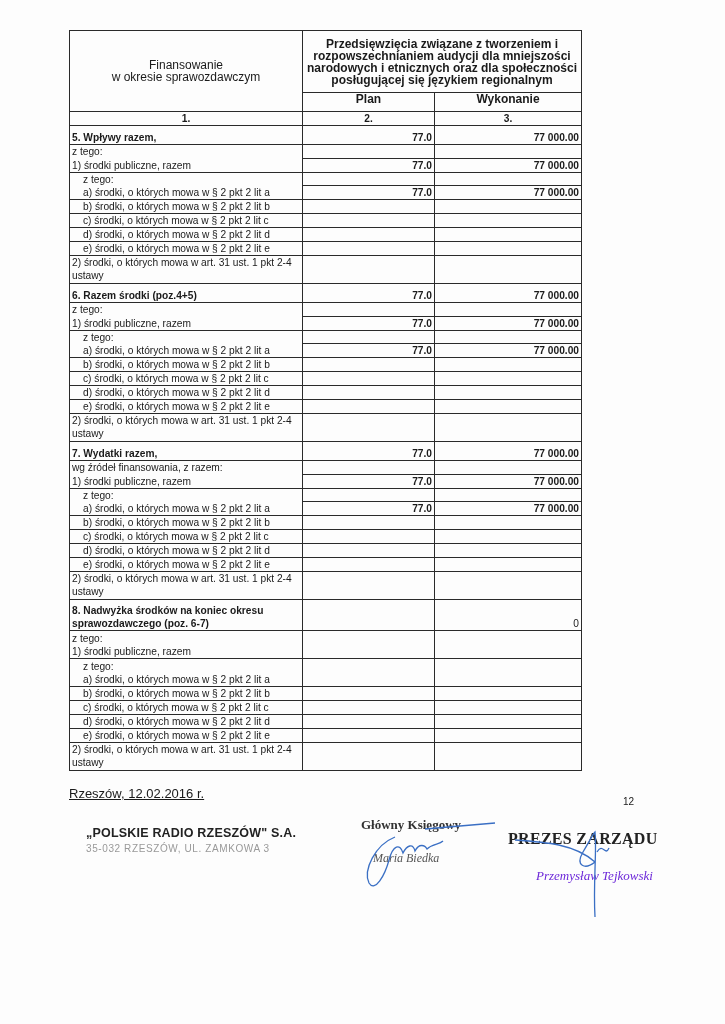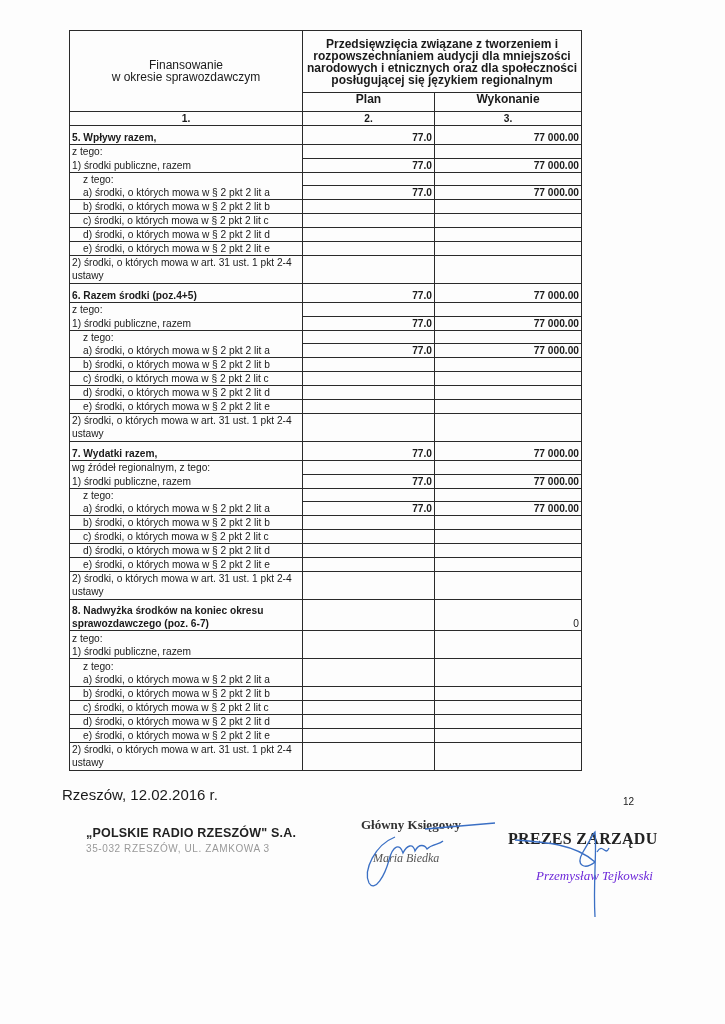--- a/index.html
+++ b/index.html
@@ -13,21 +13,21 @@
   .hdr { text-align:center; vertical-align:middle !important; font-size:12px; line-height:12px; white-space:normal !important; }
   .hdr-main { font-weight:bold; }
   .num { text-align:center; font-weight:bold; }
   .val { text-align:right; font-weight:bold; }
   .bold { font-weight:bold; }
   .ind { padding-left:13px !important; }
   td.dot-b { border-bottom:1px dotted #555 !important; }
   td.nob-b { border-bottom:none !important; }
   td.nob-t { border-top:none !important; }
   .h14 { height:13.5px; }
-  .foot-place { position:absolute; left:62px; top:786px; font-size:15px; }
+  .foot-place { position:absolute; left:69px; top:786px; font-size:13px; text-decoration:underline; }
   .page-no { position:absolute; left:623px; top:796px; font-size:10px; }
   .stamp { position:absolute; left:86px; top:826px; font-size:10px; line-height:15px; color:#333; }
   .stamp .t1 { font-size:12.5px; font-weight:bold; letter-spacing:0.2px; color:#222; }
   .stamp .faint { color:#999; letter-spacing:0.6px; }
   .sig1 { position:absolute; left:355px; top:815px; width:150px; height:85px; }
   .sig1 .title { position:absolute; left:0; top:2px; font-family:"Liberation Serif", serif; font-weight:bold; font-size:13px; color:#333;margin-left:6px; }
   .sig1 .name { position:absolute; left:18px; top:36px; font-family:"Liberation Serif", serif; font-style:italic; font-size:12px; color:#555; }
   .sig2 { position:absolute; left:505px; top:830px; width:160px; height:90px; }
   .sig2 .title { position:absolute; left:3px; top:0; font-family:"Liberation Serif", serif; font-weight:bold; font-size:16px; color:#222; letter-spacing:0.3px; }
   .sig2 .name { position:absolute; left:7px; top:38px; font-family:"Liberation Serif", serif; font-style:italic; font-size:13px; color:#6d28d9;margin-left:24px; }
@@ -170,21 +170,21 @@
     <td></td>
           <td></td>
   </tr>
 
   <tr style="height:19px;">
     <td class="bold">7. Wydatki razem,</td>
     <td class="val">77.0</td>
     <td class="val">77 000.00</td>
   </tr>
   <tr class="h14">
-    <td class="nob-b">wg źródeł regionalnym, z tego:</td>
+    <td class="nob-b">wg źródeł finansowania, z razem:</td>
     <td></td>
           <td></td>
   </tr>
   <tr class="h14">
     <td class="nob-t dot-b">1) środki publiczne, razem</td>
     <td class="val">77.0</td>
     <td class="val">77 000.00</td>
   </tr>
   <tr class="h14">
     <td class="ind nob-b">z tego:</td>

